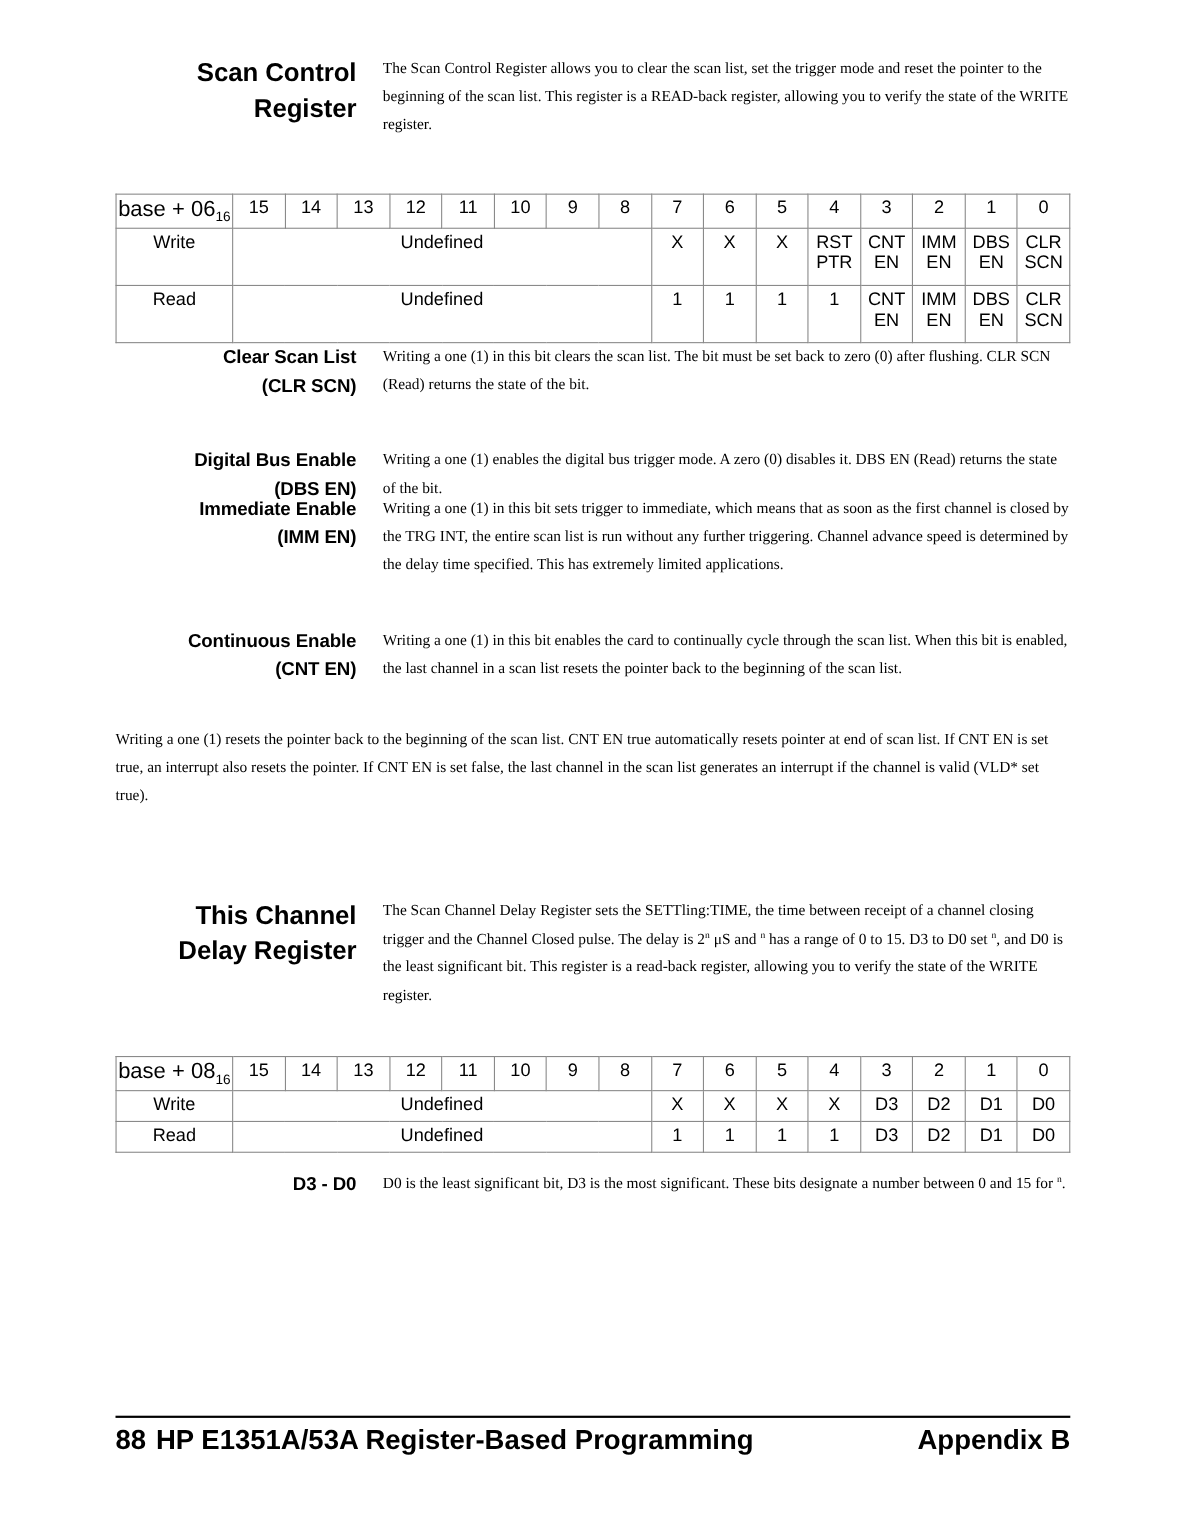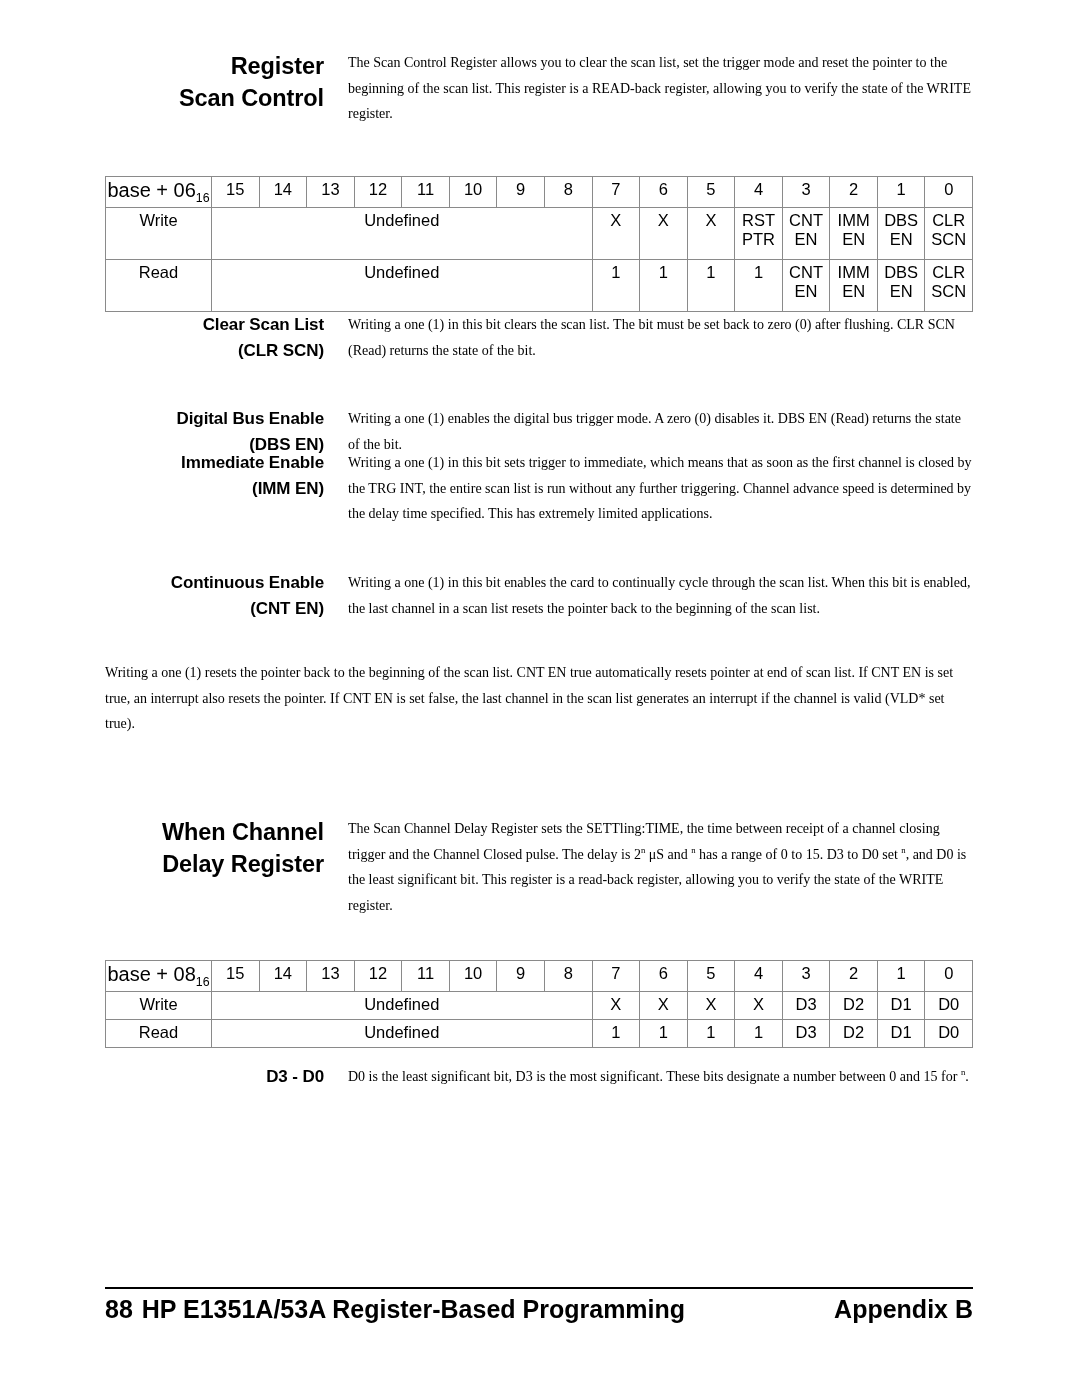--- a/index.html
+++ b/index.html
@@ -125,22 +125,22 @@
   .footer .pg-num { margin-right: 9px; }
   .footer-left { display: flex; }
 </style>
 </head>
 <body>
 
 <div class="page">
 
   <div class="section" style="top:50px;">
     <div class="sec-head big">
+      <div>Scan Control</div>
       <div>Register</div>
-      <div>Scan Control</div>
     </div>
     <div class="sec-body">
       <p>The Scan Control Register allows you to clear the scan list, set the trigger mode and reset the pointer to the beginning of the scan list.  This register is a READ-back register, allowing you to verify the state of the WRITE register.</p>
     </div>
   </div>
 
   <table class="regtable t1" style="top:176px;">
     <tbody>
       <tr class="hdr">
         <td class="addr-cell">base + 06<sub>16</sub></td>
@@ -229,21 +229,21 @@
   </div>
 
   <div class="section" style="top:660px;">
     <div class="sec-body">
       <p>Writing a one (1) resets the pointer back to the beginning of the scan list.  CNT EN true automatically resets pointer at end of scan list.  If CNT EN is set true, an interrupt also resets the pointer.  If CNT EN is set false, the last channel in the scan list generates an interrupt if the channel is valid (VLD* set true).</p>
     </div>
   </div>
 
   <div class="section" style="top:816px;">
     <div class="sec-head big">
-      <div>When Channel</div>
+      <div>This Channel</div>
       <div>Delay Register</div>
     </div>
     <div class="sec-body">
       <p>The Scan Channel Delay Register sets the SETTling:TIME, the time between receipt of a channel closing trigger and the Channel Closed pulse.  The delay is 2<sup>n</sup> μS and <sup>n</sup> has a range of 0 to 15.  D3 to D0 set <sup>n</sup>, and D0 is the least significant bit.  This register is a read-back register, allowing you to verify the state of the WRITE register.</p>
     </div>
   </div>
 
   <table class="regtable t2" style="top:960px;">
     <tbody>
       <tr class="hdr">

